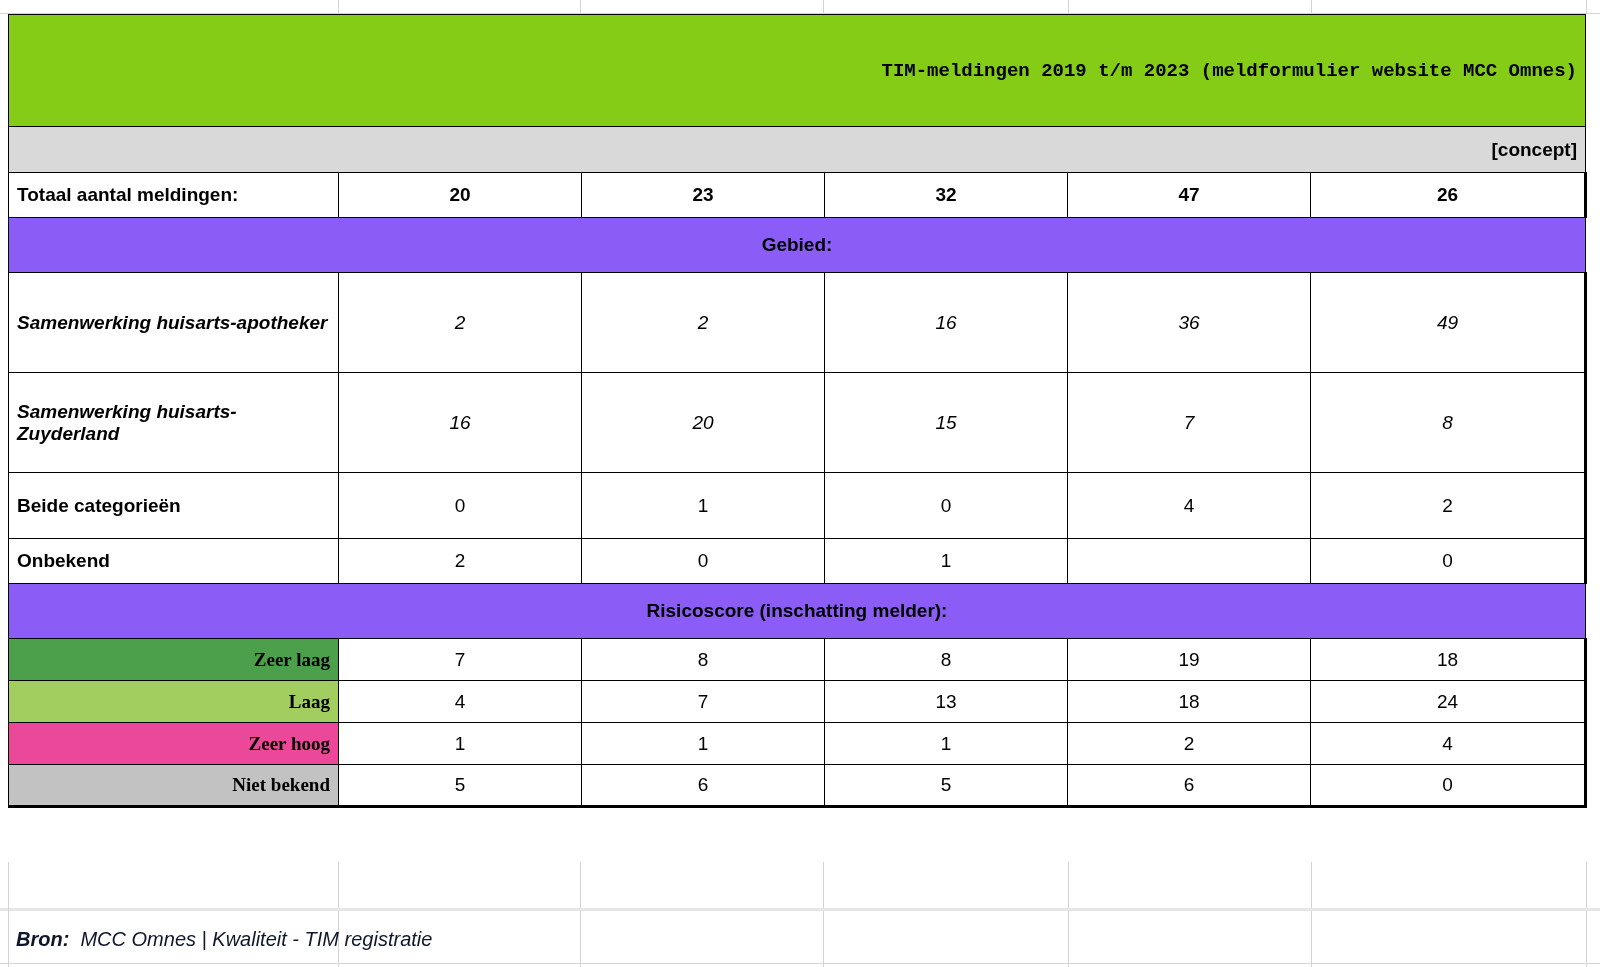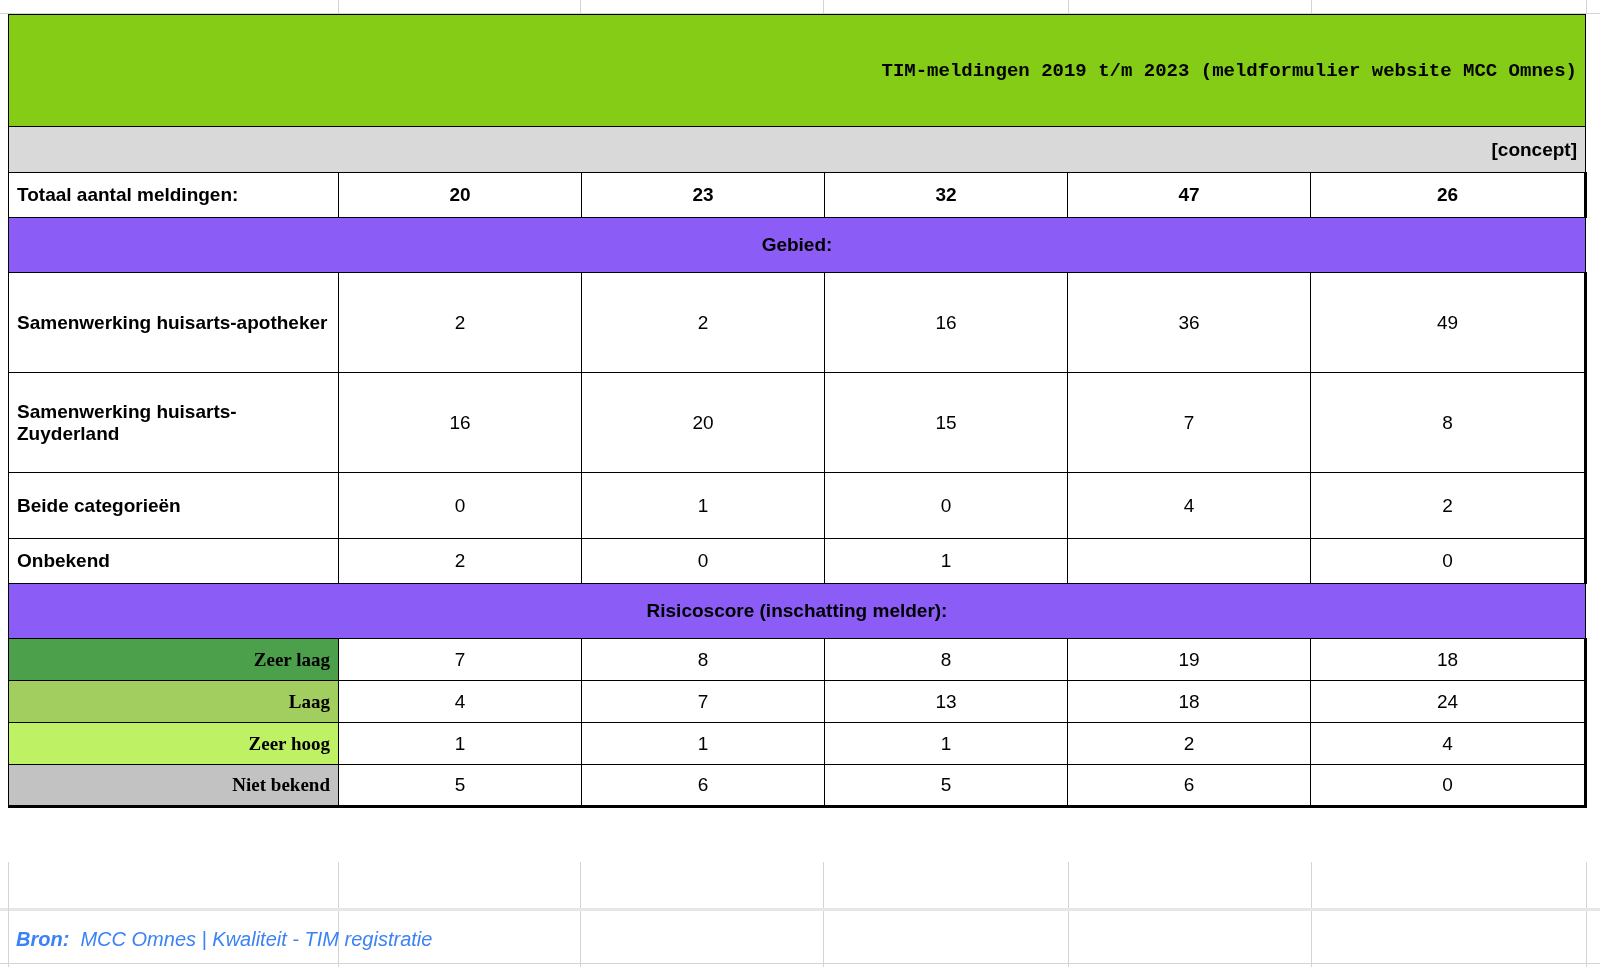--- a/index.html
+++ b/index.html
@@ -127,21 +127,21 @@
     border-left: 3px solid #000000;
   }
   td.row-lbl.mid { vertical-align: middle; padding-top: 0; }
   td.val {
     text-align: center;
     font-size: 19px;
     font-weight: normal;
   }
   td.val.last { border-right: 3px solid #000000; }
 
-  tr.tall td { height: 100px; }
+  tr.tall td { height: 100px; font-style: italic; }
   tr.med td  { height: 66px; }
   tr.small td { height: 45px; }
   tr.risk td { height: 42px; }
 
   
   td.risk-lbl {
     font-weight: bold;
     font-size: 20px;
     text-align: right;
     border-left: 3px solid #000000;
@@ -150,21 +150,21 @@
 
   tr.last-data td { border-bottom: 3px solid #000000; }
 
   
   .bron {
     position: absolute;
     left: 16px;
     top: 928px;
     font-size: 20px;
     font-style: italic;
-    color: #3b82f6;
+    color: #0f172a;
     white-space: nowrap;
   }
   .bron b { font-weight: bold; font-style: italic; }
   .bron span.src { font-weight: normal; font-style: italic; }
 </style>
 </head>
 <body>
 
 <div id="screen">
 
@@ -272,21 +272,21 @@
         <td class="risk-lbl" style="background:#A2CE5F;">Laag</td>
         <td class="val">4</td>
         <td class="val">7</td>
         <td class="val">13</td>
         <td class="val">18</td>
         <td class="val last">24</td>
       </tr>
 
 
       <tr class="risk">
-        <td class="risk-lbl" style="background:#bef264;">Zeer hoog</td>
+        <td class="risk-lbl" style="background:#ec4899;">Zeer hoog</td>
         <td class="val">1</td>
         <td class="val">1</td>
         <td class="val">1</td>
         <td class="val">2</td>
         <td class="val last">4</td>
       </tr>
 
       <tr class="risk last-data">
         <td class="risk-lbl" style="background:#C2C2C2;">Niet bekend</td>
         <td class="val">5</td>

